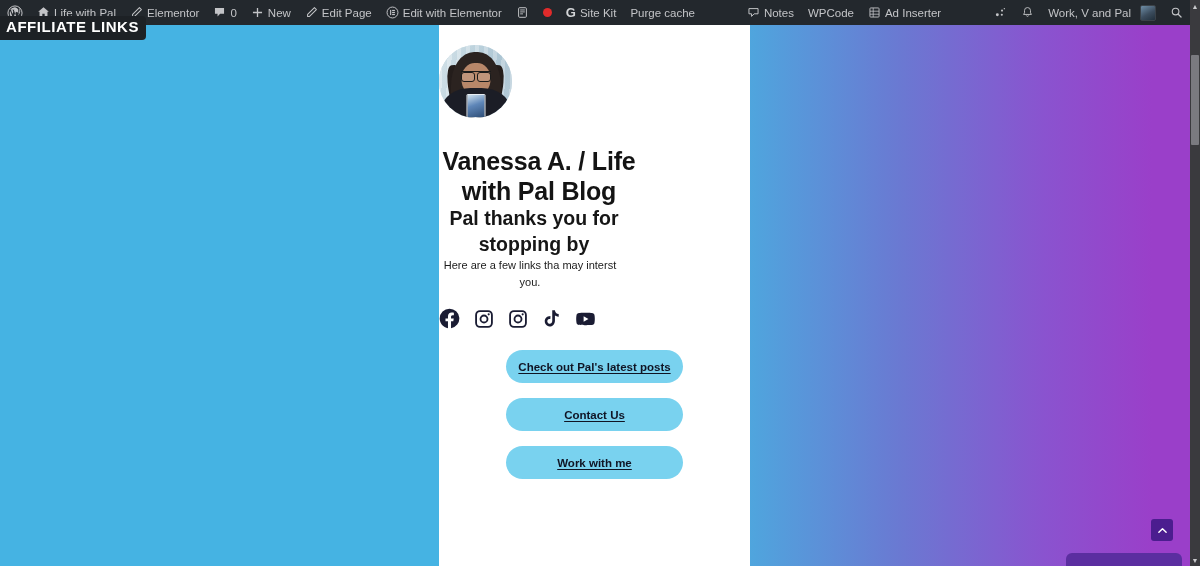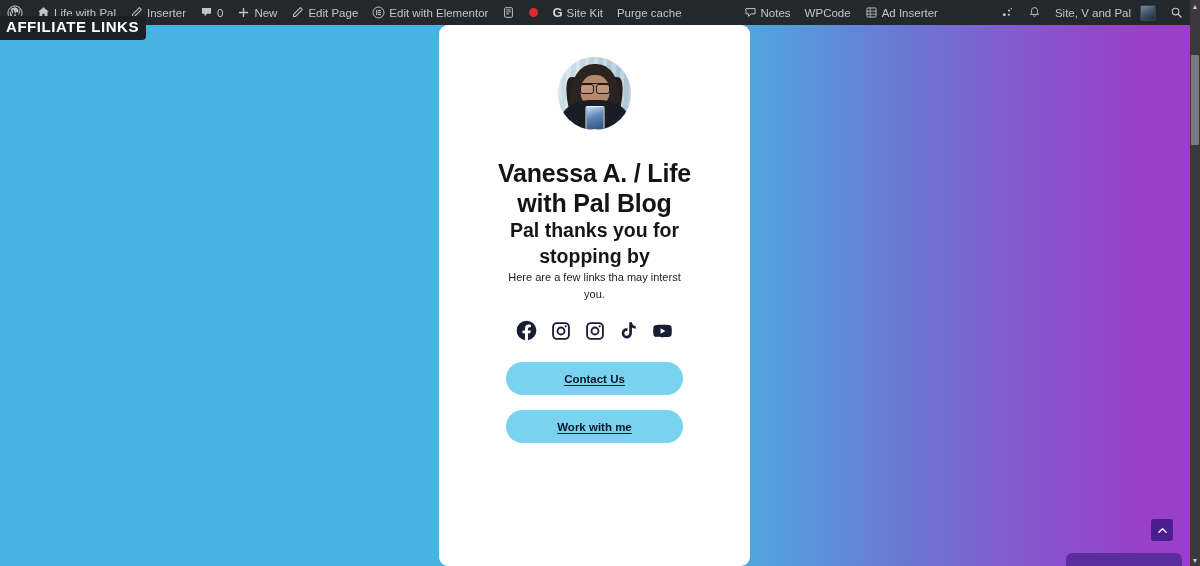--- a/index.html
+++ b/index.html
@@ -63,23 +63,22 @@
     line-height: 1.1;
   }
 
   
   #card {
     position: absolute;
     left: 439px; top: 25px;
     width: 311px; height: 541px;
     background: #ffffff;
     z-index: 20;
-    display: flex; flex-direction: column; align-items: center;
-    padding-top: 32px;
-    border-radius: 9px;
+    display: flex; flex-direction: column; align-items: flex-start;
+    padding-top: 20px;
   }
 
   
   #avatar {
     width: 73px; height: 73px; border-radius: 50%;
     position: relative; overflow: hidden;
     background: #c8dbe4;
     flex: none;
   }
   #avatar .bg-wall {
@@ -262,21 +261,21 @@
       </span>
       <span>Life with Pal</span>
     </div>
 
     <div class="ab-item">
       <span class="ab-ico">
         <svg width="13" height="13" viewBox="0 0 20 20">
           <path d="M14.5 2.5 17.5 5.5 7 16H4v-3z" fill="none" stroke="#c3c4c7" stroke-width="1.6" stroke-linejoin="round"></path>
         </svg>
       </span>
-      <span>Inserter</span>
+      <span>Elementor</span>
     </div>
 
     <div class="ab-item">
       <span class="ab-ico">
         <svg width="13" height="13" viewBox="0 0 20 20">
           <path d="M3 3h14v9H11l-4 4v-4H3z" fill="#c3c4c7"></path>
         </svg>
       </span>
       <span>0</span>
     </div>
@@ -378,21 +377,21 @@
       <div class="ab-item">
         <span class="ab-ico">
           <svg width="13" height="13" viewBox="0 0 20 20">
             <path d="M10 2.4a4.6 4.6 0 0 0-4.6 4.6v3.4L4 13h12l-1.4-2.6V7A4.6 4.6 0 0 0 10 2.4z" fill="none" stroke="#c3c4c7" stroke-width="1.4" stroke-linejoin="round"></path>
             <path d="M8.2 14.6a1.9 1.9 0 0 0 3.6 0" fill="none" stroke="#c3c4c7" stroke-width="1.4"></path>
           </svg>
         </span>
       </div>
 
       <div class="ab-item">
-        <span>Site, V and Pal</span>
+        <span>Work, V and Pal</span>
         <span class="ab-avatar"></span>
       </div>
 
       <div class="ab-item">
         <span class="ab-ico">
           <svg width="13" height="13" viewBox="0 0 20 20">
             <circle cx="8.6" cy="8.6" r="5.1" fill="none" stroke="#c3c4c7" stroke-width="1.7"></circle>
             <path d="M12.6 12.6 17 17" stroke="#c3c4c7" stroke-width="1.9" stroke-linecap="round"></path>
           </svg>
         </span>
@@ -453,20 +452,23 @@
       <a class="social">
         <svg width="22" height="22" viewBox="0 0 24 24">
           <path d="M22.2 7.2a2.68 2.68 0 0 0-1.88-1.9C18.66 4.85 12 4.85 12 4.85s-6.66 0-8.32.45A2.68 2.68 0 0 0 1.8 7.2 27.9 27.9 0 0 0 1.35 12c0 1.62.15 3.23.45 4.8a2.68 2.68 0 0 0 1.88 1.9c1.66.45 8.32.45 8.32.45s6.66 0 8.32-.45a2.68 2.68 0 0 0 1.88-1.9c.3-1.57.45-3.18.45-4.8 0-1.62-.15-3.23-.45-4.8z"></path>
           <path d="M9.85 15.16 15.4 12 9.85 8.84z" fill="#ffffff"></path>
         </svg>
       </a>
     </div>
 
     <div id="links">
       <button class="linkbtn">
+        <span>Check out Pal's latest posts</span>
+      </button>
+      <button class="linkbtn">
         <span>Contact Us</span>
       </button>
       <button class="linkbtn">
         <span>Work with me</span>
       </button>
     </div>
   </div>
 
   <div id="bottom-chip"></div>
 

